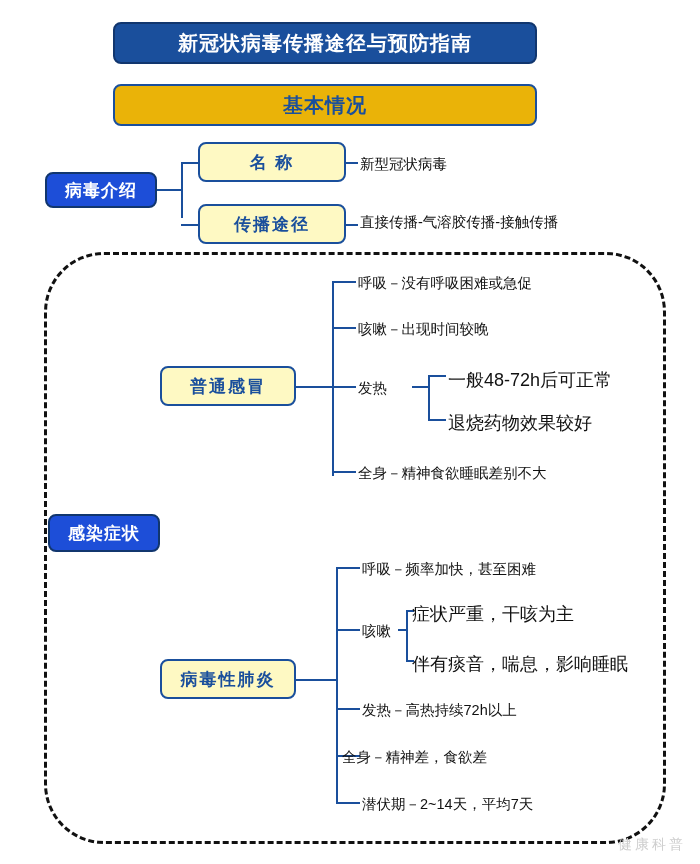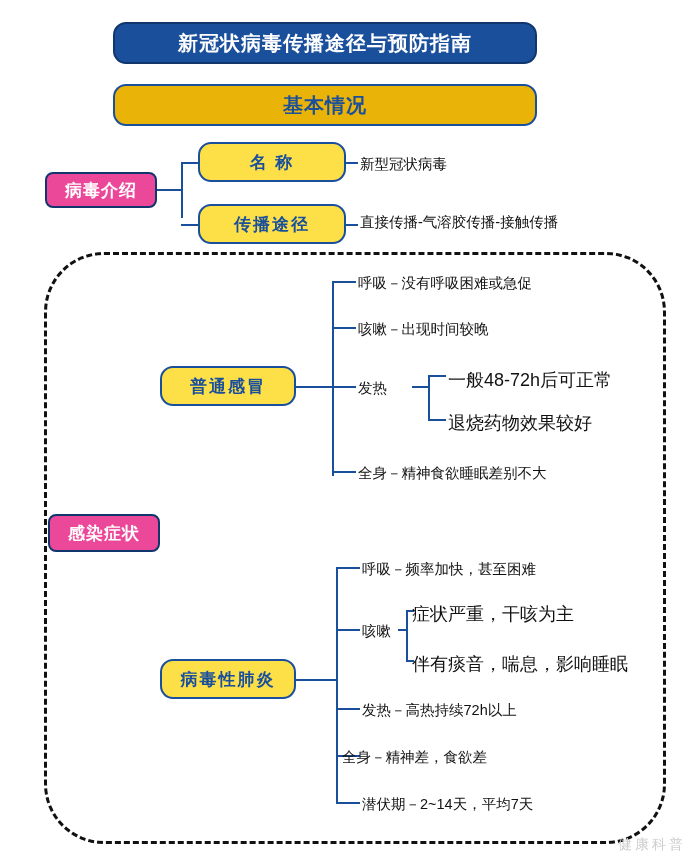--- a/index.html
+++ b/index.html
@@ -11,21 +11,21 @@
     overflow:hidden;
   }
   .canvas{position:absolute;left:0;top:0;width:700px;height:864px;}
 
   
   .box{
     position:absolute;
     box-sizing:border-box;
     display:flex;align-items:center;justify-content:center;
     text-align:center;
-    border-radius:13px;
+    border-radius:8px;
     white-space:nowrap;
   }
   .title-box{
     background:#1a4f9c;
     border:2px solid #11366e;
     color:#ffffff;
     font-weight:bold;
     font-size:20px;
     letter-spacing:1px;
     left:113px;top:22px;width:424px;height:42px;
@@ -33,30 +33,30 @@
   .sub-box{
     background:#eab308;
     border:2px solid #1a4f9c;
     color:#1a4f9c;
     font-weight:bold;
     font-size:20px;
     letter-spacing:1px;
     left:113px;top:84px;width:424px;height:42px;
   }
   .white-box{
-    background:#fde047;
+    background:#fef9c3;
     border:2px solid #1a4f9c;
     color:#1a4f9c;
     font-weight:bold;
     font-size:17px;
     letter-spacing:2px;
     text-align:center;
   }
   .blue-tag{
-    background:#ec4899;
+    background:#1d4ed8;
     border:2px solid #11366e;
     color:#ffffff;
     font-weight:bold;
     font-size:17px;
     letter-spacing:1px;
     border-radius:8px;
   }
 
   #virus-intro-tag{left:45px;top:172px;width:112px;height:36px;}
   #name-box{left:198px;top:142px;width:148px;height:40px;}

